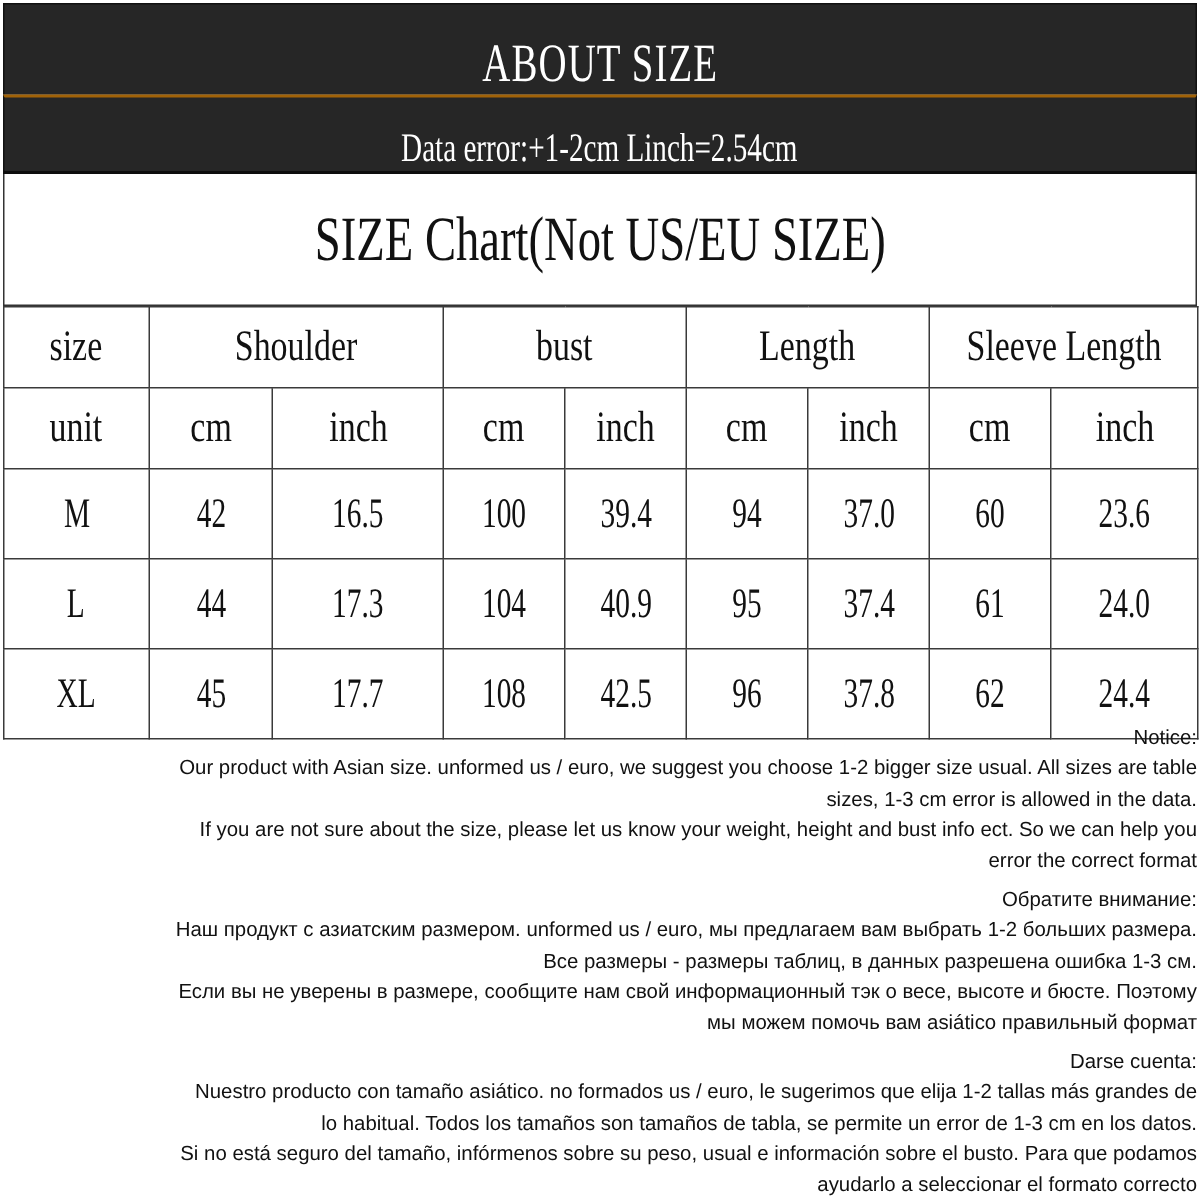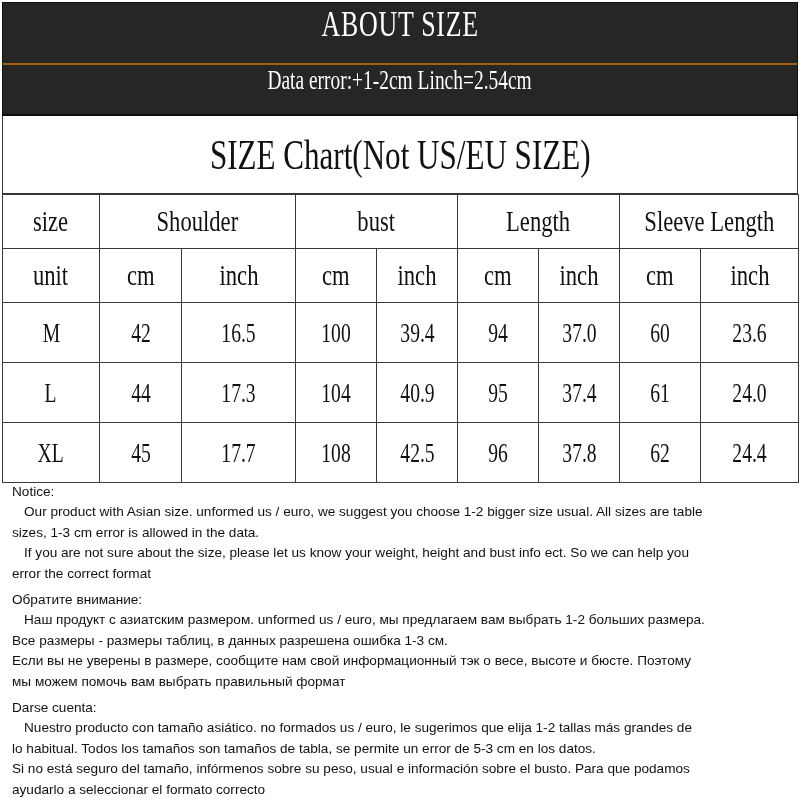--- a/index.html
+++ b/index.html
@@ -19,21 +19,21 @@
       position: absolute;
       left: 2px;
       top: 2px;
       width: 796px;
     }
     
     .bar {
       background: #262626;
       color: #ffffff;
       display: flex;
-      align-items: flex-start;
+      align-items: flex-end;
       justify-content: center;
       box-sizing: border-box;
       border-left: 1px solid #111;
       border-right: 1px solid #111;
     }
     .bar-title {
       height: 61px;
       border-top: 1px solid #111;
     }
     .bar-sub {
@@ -45,21 +45,21 @@
       display: inline-block;
       transform: scaleX(0.72);
       transform-origin: center center;
       white-space: nowrap;
     }
     .bar-title .cond { font-size: 36px; letter-spacing: 1px; }
     .bar-sub .cond { font-size: 27px; }
 
     
     .chart-title {
-      height: 78px;
+      height: 88px;
       box-sizing: border-box;
       border-left: 1px solid #333;
       border-right: 1px solid #333;
       border-bottom: 1.5px solid #333;
       display: flex;
       align-items: center;
       justify-content: center;
       background: #fff;
     }
     .chart-title .cond {
@@ -93,21 +93,21 @@
     .notices {
       position: absolute;
       left: 12px;
       top: 482px;
       width: 786px;
       font-family: "Liberation Sans", sans-serif;
       font-size: 13.6px;
       line-height: 20.4px;
       color: #111;
     }
-    .notice-block { margin-bottom: 6px; }
+    .notice-block { margin-bottom: 6px; text-align: right; }
     .notice-block p { margin: 0; }
     .indent { padding-left: 12px; }
   </style>
 </head>
 <body>
 
 <div class="frame">
 
   <div class="bar bar-title">
     <span class="cond">ABOUT SIZE</span>
@@ -195,22 +195,22 @@
     <p class="indent">Our product with Asian size. unformed us / euro, we suggest you choose 1-2 bigger size usual. All sizes are table</p>
     <p>sizes, 1-3 cm error is allowed in the data.</p>
     <p class="indent">If you are not sure about the size, please let us know your weight, height and bust info ect. So we can help you</p>
     <p>error the correct format</p>
   </div>
   <div class="notice-block">
     <p>Обратите внимание:</p>
     <p class="indent">Наш продукт с азиатским размером. unformed us / euro, мы предлагаем вам выбрать 1-2 больших размера.</p>
     <p>Все размеры - размеры таблиц, в данных разрешена ошибка 1-3 см.</p>
     <p>Если вы не уверены в размере, сообщите нам свой информационный тэк о весе, высоте и бюсте. Поэтому</p>
-    <p>мы можем помочь вам выбрать правильный формат</p>
+    <p>мы можем помочь вам asiático правильный формат</p>
   </div>
   <div class="notice-block">
     <p>Darse cuenta:</p>
     <p class="indent">Nuestro producto con tamaño asiático. no formados us / euro, le sugerimos que elija 1-2 tallas más grandes de</p>
-    <p>lo habitual. Todos los tamaños son tamaños de tabla, se permite un error de 5-3 cm en los datos.</p>
+    <p>lo habitual. Todos los tamaños son tamaños de tabla, se permite un error de 1-3 cm en los datos.</p>
     <p>Si no está seguro del tamaño, infórmenos sobre su peso, usual e información sobre el busto. Para que podamos</p>
     <p>ayudarlo a seleccionar el formato correcto</p>
   </div>
 </div>
 
 </body></html>

